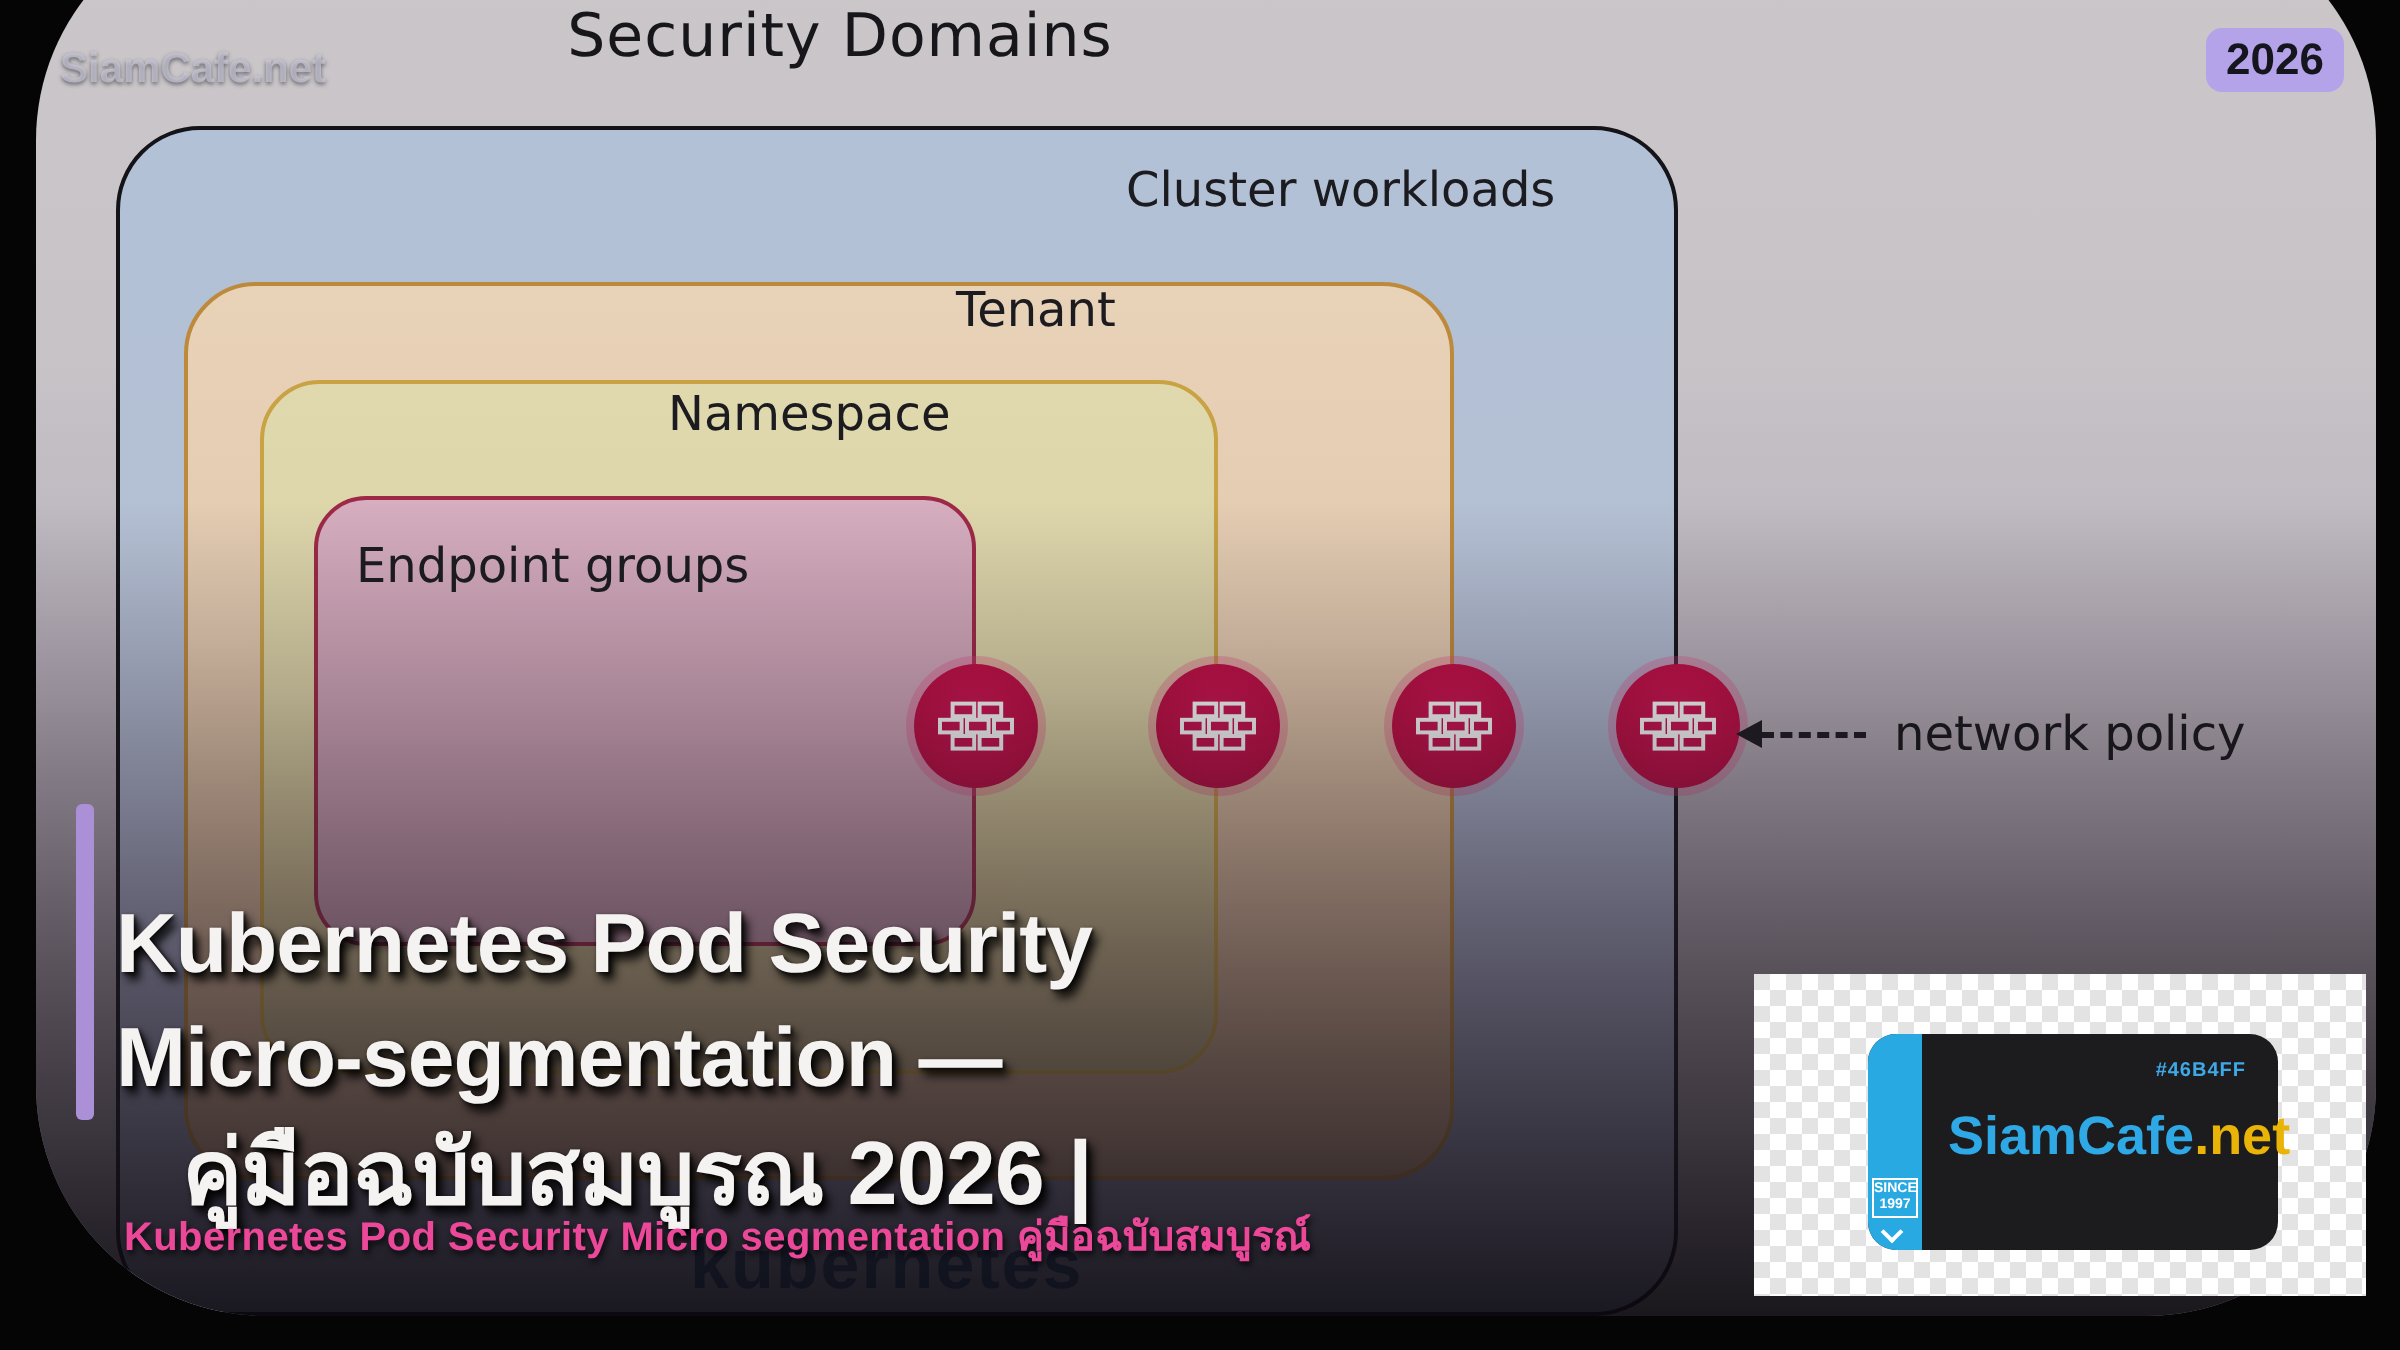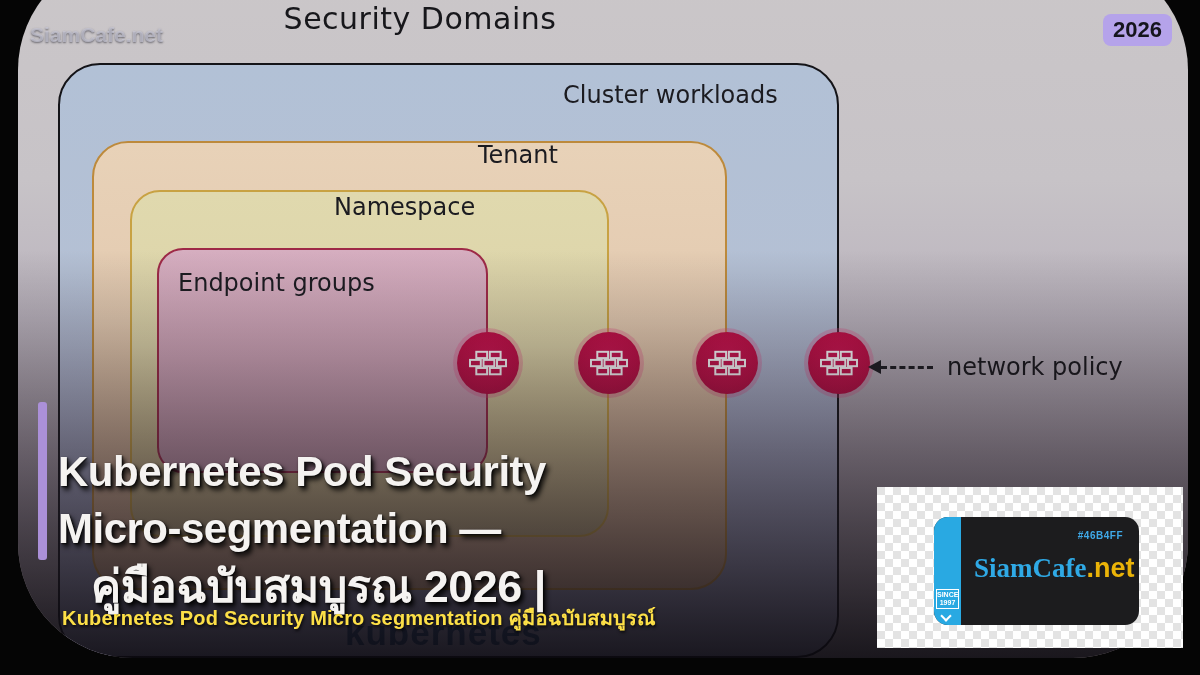--- a/index.html
+++ b/index.html
@@ -70,41 +70,41 @@
 
   .hero{ position:absolute; left:58px; top:443px; z-index:21;
     font-family:"Liberation Sans",sans-serif; font-weight:bold; color:#f5f3f1;
     text-shadow:3px 4px 5px rgba(0,0,0,0.9),1px 1px 2px rgba(0,0,0,0.85);
     letter-spacing:-0.5px; line-height:57px; }
   .hero .l1,.hero .l2{ font-size:42px; }
   .hero .l3{ font-size:45px; line-height:60px;text-align:right; }
 
   .hero-sub{ position:absolute; left:62px; top:602px; z-index:21;
     font-family:"Liberation Sans",sans-serif; font-weight:bold; font-size:20px;
-    color:#fde047; text-shadow:1px 2px 3px rgba(0,0,0,0.75); letter-spacing:0.2px; }
+    color:#ec4899; text-shadow:1px 2px 3px rgba(0,0,0,0.75); letter-spacing:0.2px; }
 
   
   .logo-card{ position:absolute; left:877px; top:487px; width:306px; height:161px; z-index:25;
     background:repeating-conic-gradient(#ffffff 0% 25%, #e3e3e3 0% 50%);
     background-size:16px 16px; }
   .logo-rect{ position:absolute; left:45px; top:30px; width:205px; height:108px;
     background:#1c1c1e; border-radius:14px;margin-left:12px; }
   .logo-ribbon{ position:absolute; left:0; top:0; width:27px; height:108px;
     background:#29a9e2; border-radius:14px 0 0 14px; }
   .ribbon-badge{ position:absolute; left:2px; bottom:16px; width:23px;
     border:1.5px solid #fff; text-align:center; font-size:7px; line-height:8px;
     font-weight:bold; color:#fff; padding:1px 0;
     font-family:"Liberation Sans",sans-serif; }
   .ribbon-chev{ position:absolute; left:8px; bottom:5px; width:8px; height:8px;
     border-left:2px solid #fff; border-bottom:2px solid #fff; transform:rotate(-45deg); }
   .logo-hex{ position:absolute; right:16px; top:13px; font-size:10px; font-weight:bold;
     color:#3fa9e8; letter-spacing:0.5px; font-family:"Liberation Sans",sans-serif; }
   .logo-brand{ position:absolute; left:40px; top:36px; font-size:27px; font-weight:bold;
     font-family:"Liberation Sans",sans-serif; }
-  .logo-brand .b1{ color:#2fa9e5;font-family:Liberation Serif, serif; } .logo-brand .b2{ color:#eab308; }
+  .logo-brand .b1{ color:#2fa9e5; } .logo-brand .b2{ color:#eab308; }
   .logo-tag{ position:absolute; left:41px; top:73px; font-size:10.5px; font-weight:bold;
     color:#ececec; letter-spacing:0.7px; font-family:"Liberation Sans",sans-serif; }
 </style>
 </head>
 <body>
 
 <div class="photo">
 
   <div class="layer-box box-cluster"></div>
   <div class="layer-box box-tenant"></div>

